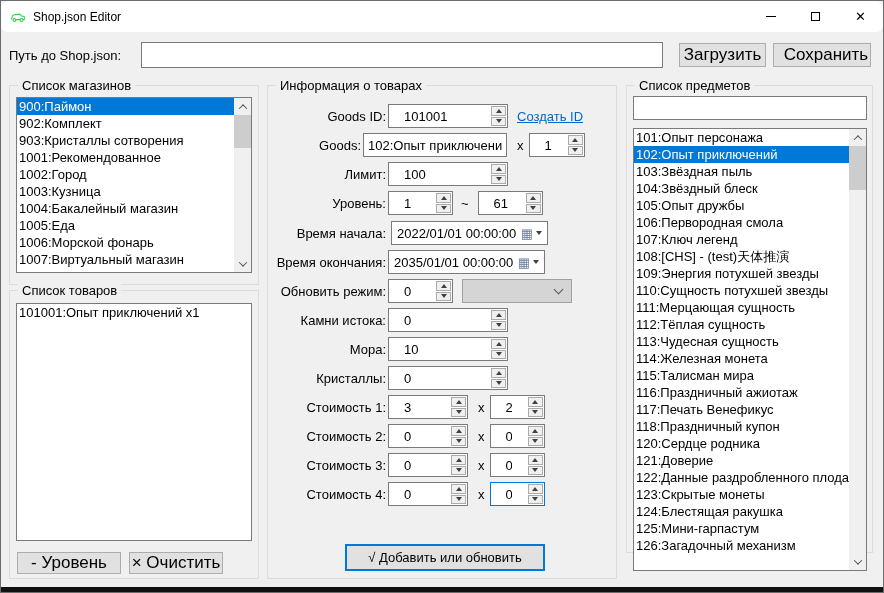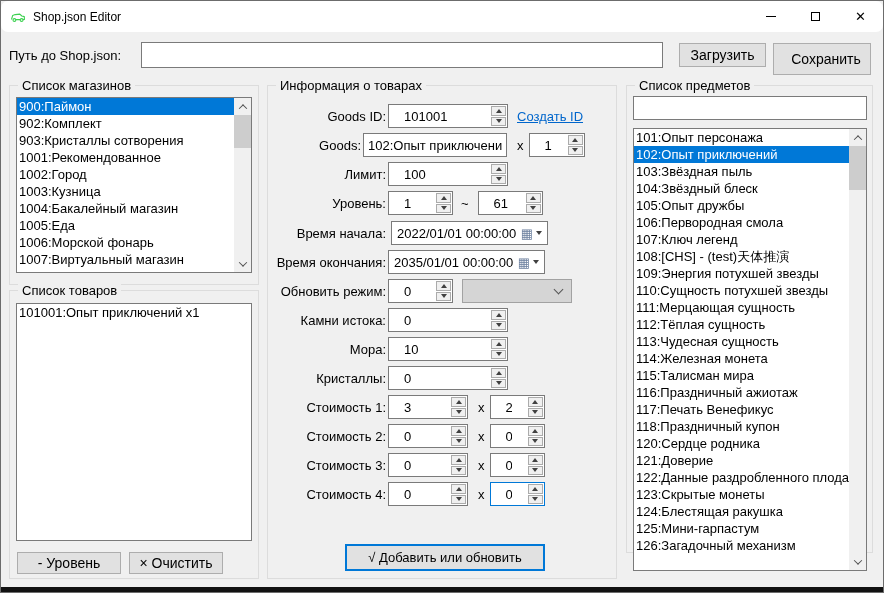--- a/index.html
+++ b/index.html
@@ -13,21 +13,21 @@
   .title-text{ margin-left:7px; font-size:12px; color:#000; }
   .tb-spacer{ flex:1; }
   .winbtn{ width:45px; height:31px; display:flex; align-items:center; justify-content:center; background:transparent; border:none; cursor:default; }
   .min-line{ width:10px; height:1px; background:#000; display:block; }
   .max-rect{ width:9px; height:9px; border:1px solid #000; display:block; }
   .close-x{ font-size:13px; color:#000; line-height:1; }
 
   
   .lbl{ position:absolute; font-size:13px; color:#000; white-space:nowrap; }
   .tbox{ position:absolute; background:#fff; border:1px solid #7a7a7a; font-family:inherit; font-size:13px; padding:0 4px; outline:none; }
-  .btn{ position:absolute; background:#e1e1e1; border:1px solid #adadad; font-family:inherit; font-size:14px; color:#000; }
+  .btn{ position:absolute; background:#e1e1e1; border:1px solid #adadad; font-family:inherit; font-size:17px; color:#000; }
 
   
   .group{ position:absolute; border:1px solid #dcdcdc; }
   .group-title{ position:absolute; top:-8px; left:8px; background:#f0f0f0; padding:0 4px; font-size:13px; white-space:nowrap; }
 
   
   .listbox{ position:absolute; background:#fff; border:1px solid #7a7a7a; overflow:hidden; }
   .li{ height:17px; line-height:17px; font-size:13px; padding:0 2px; white-space:nowrap; overflow:hidden; color:#000; }
   .li.sel{ background:#0078d7; color:#fff; }
   .listbox.scroll .li{ margin-right:17px; }
@@ -87,21 +87,21 @@
         <span class="max-rect"></span>
       </button>
     <button class="winbtn">
         <span class="close-x">✕</span>
       </button>
   </div>
 
   <span class="lbl" style="left:8px; top:47px;">Путь до Shop.json:</span>
   <input class="tbox" style="left: 140px; top: 41px; width: 522px; height: 26px;" value="">
   <button class="btn" style="left:678px; top:42px; width:87px; height:24px;">Загрузить</button>
-  <button class="btn" style="left:772px; top:42px; width:98px; height:32px;padding-left:8px;">Сохранить</button>
+  <button class="btn" style="left:772px; top:42px; width:98px; height:24px;padding-left:8px;">Сохранить</button>
 
   <div class="group" style="left:8px; top:84px; width:250px; height:200px;">
     <span class="group-title">Список магазинов</span>
     <div class="listbox scroll" style="left:6px; top:11px; width:236px; height:176px;">
       <div class="li sel">900:Паймон</div>
         <div class="li">902:Комплект</div>
         <div class="li">903:Кристаллы сотворения</div>
         <div class="li">1001:Рекомендованное</div>
         <div class="li">1002:Город</div>
         <div class="li">1003:Кузница</div>

